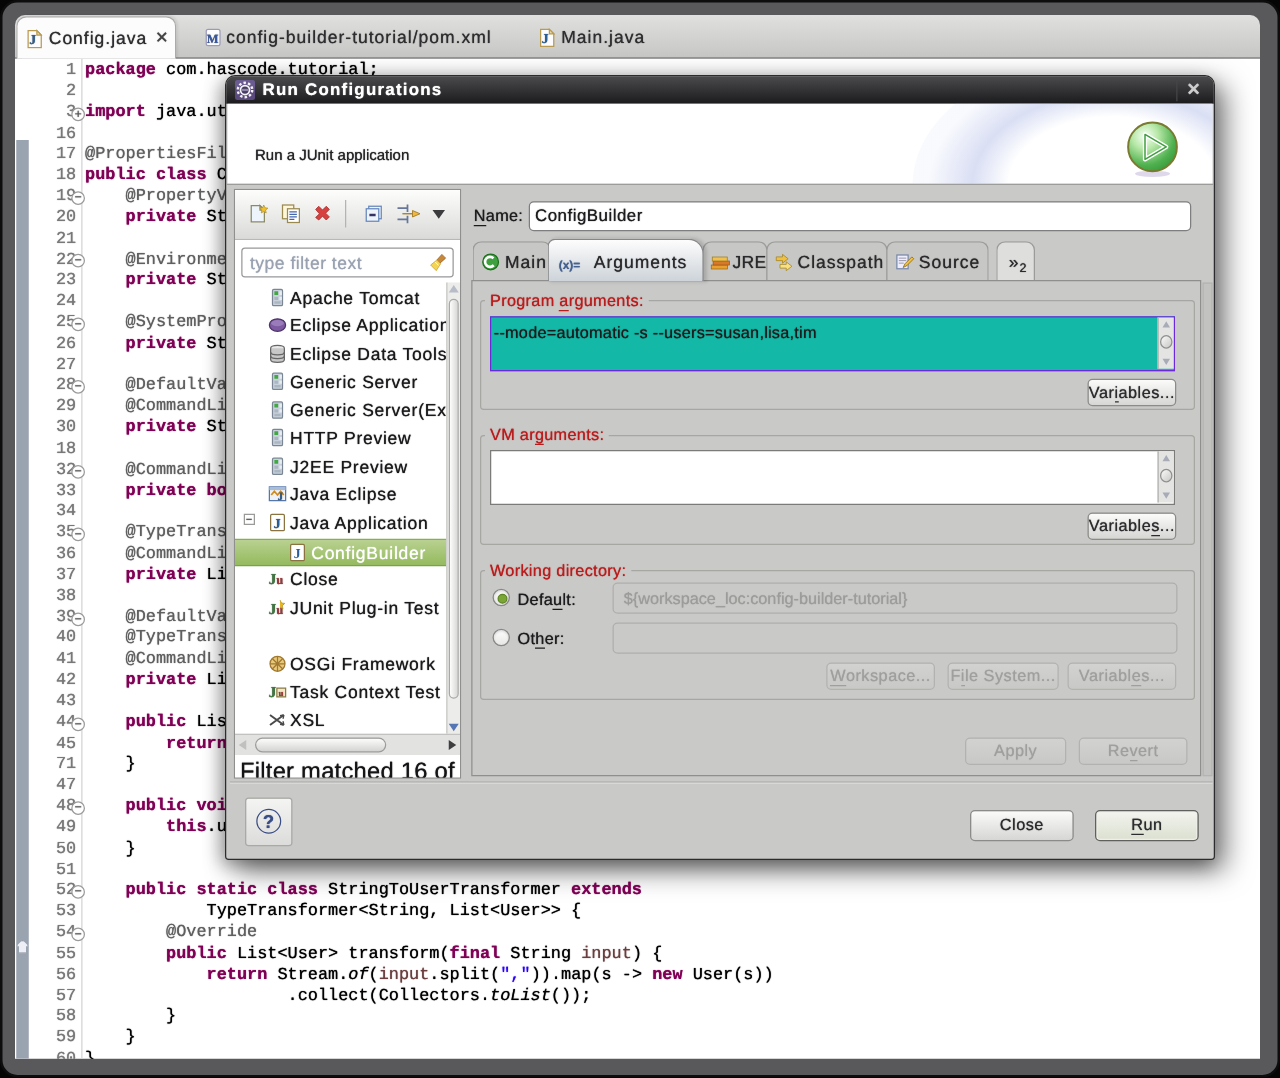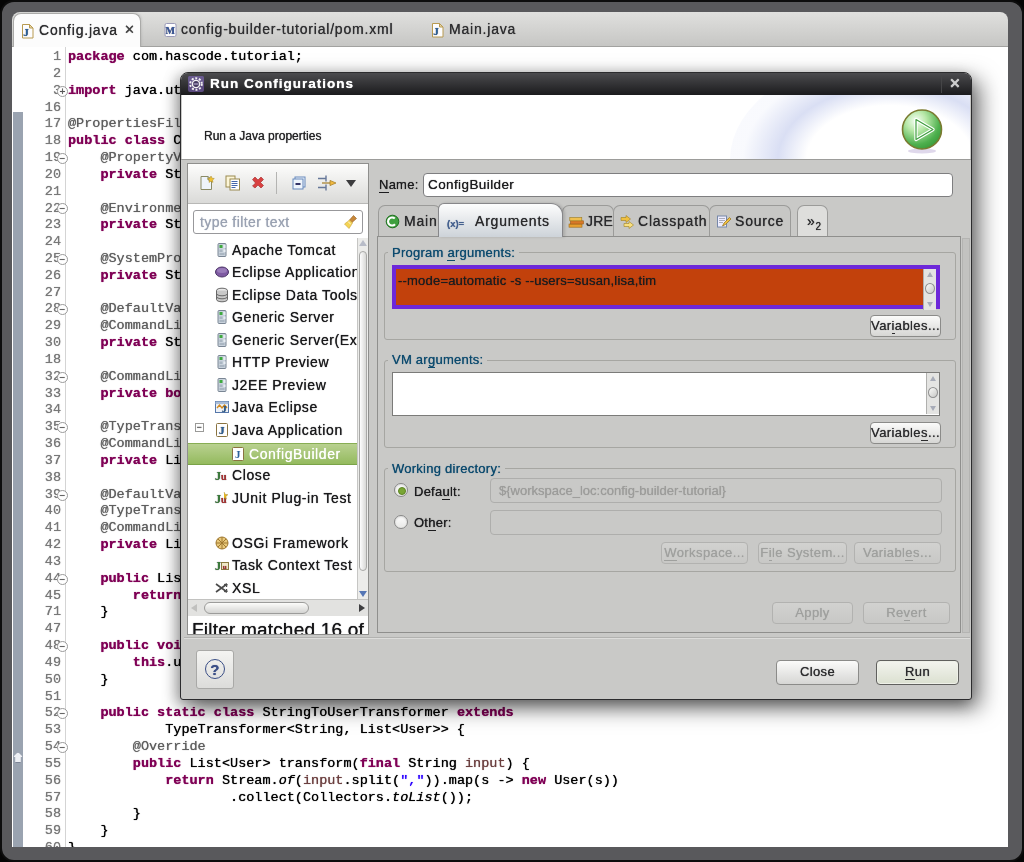--- a/index.html
+++ b/index.html
@@ -16,21 +16,21 @@
 .row{position:absolute;left:0;width:996px;height:17px;font-family:"Liberation Mono",monospace;font-size:13.5px;line-height:16.8px;white-space:nowrap;color:#000}
 .row .ln{position:absolute;left:0;width:49px;text-align:right;color:#787878}
 .row .cd{position:absolute;left:56px}
 .cd .k{color:#7f0055;font-weight:bold}
 .cd .a{color:#5f5f5f}
 .cd .s{color:#2a00ff}
 .cd .p{color:#6a3e3e}
 .cd .i{font-style:italic}
 .fm{position:absolute;left:45px;width:11px;height:11px;border:1px solid #9a9a9a;border-radius:50%;background:#fff;color:#555;font-size:10px;line-height:9px;text-align:center}
 
-.dlg{position:absolute;left:180px;top:72px;width:792px;height:628px;background:#c9c9c7;border:1px solid #2c2c2e;border-radius:8px 8px 3px 3px;box-shadow:8px 8px 22px rgba(0,0,0,.55),-4px 4px 14px rgba(0,0,0,.3);font-size:13px;letter-spacing:.25px;color:#1c1c1e}
+.dlg{position:absolute;left:180px;top:60px;width:792px;height:628px;background:#c9c9c7;border:1px solid #2c2c2e;border-radius:8px 8px 3px 3px;box-shadow:8px 8px 22px rgba(0,0,0,.55),-4px 4px 14px rgba(0,0,0,.3);font-size:13px;letter-spacing:.25px;color:#1c1c1e}
 .tbar{position:absolute;left:0;top:0;width:790px;height:22px;background:linear-gradient(#4b4b4e,#1b1b1d);border-radius:7px 7px 0 0}
 .tbar .ttl{position:absolute;left:29px;top:3px;color:#fff;font-weight:bold;font-size:13.5px;letter-spacing:1px}
 .tbar .gear{position:absolute;left:7px;top:3px}
 .xbtn{position:absolute;right:3px;top:2px;width:27px;height:18px;border-left:1px solid #454547;color:#cdcdcd;font-size:13.5px;font-weight:bold;text-align:center;line-height:18px}
 .hdr{position:absolute;left:1px;top:22px;width:788px;height:64px;background:#fff;overflow:hidden}
 .hdr .sw1{position:absolute;right:-80px;top:-40px;width:320px;height:210px;border-radius:50%;background:radial-gradient(closest-side,rgba(210,216,242,0) 52%,rgba(205,212,240,.75) 70%,rgba(224,229,248,.2) 92%)}
 .hdr .h1{position:absolute;left:7px;top:7px;font-weight:bold;font-size:14px;letter-spacing:.95px;color:#141416}
 .hdr .h2{position:absolute;left:22px;top:34px;font-size:12px;letter-spacing:0;color:#242426}
 .hdr .ball{position:absolute;left:717px;top:13px}
 .hsep{position:absolute;left:0;top:86px;width:790px;height:1px;background:#9c9c9a}
@@ -60,21 +60,21 @@
 .fstat{position:absolute;left:4px;top:455px;font-size:19px;letter-spacing:.2px;color:#141416;white-space:nowrap}
 
 .nlab{position:absolute;left:198px;top:104px}
 .nfld{position:absolute;left:242px;top:100px;width:530px;height:24px;background:#fff;border:1px solid #7e7e80;border-radius:4px;font-size:13.5px;letter-spacing:.4px;padding:3px 0 0 4px}
 .dtab{position:absolute;top:132px;height:31px;background:#c7c7c5;border:1px solid #9b9b99;border-bottom:none;border-radius:7px 7px 0 0;color:#2a2a2c;font-size:14px;letter-spacing:.8px}
 .dtab .di{position:absolute;top:8px}
 .dtab .dt{position:absolute;top:7px;white-space:nowrap}
 .dtab.on{background:linear-gradient(#fdfdfd,#cdd3d9);border:1px solid #87878a;border-bottom:none;border-radius:6px 12px 0 0;top:130px;height:34px;box-shadow:2px 0 3px rgba(0,0,0,.15)}
 .content{position:absolute;left:196px;top:163px;width:584px;height:397px;border:1px solid #8f8f8d;background:#c9c9c7}
 .grp{position:absolute;left:6px;width:572px;border:1px solid #a6a6a2;border-radius:3px}
-.glab{position:absolute;left:10px;background:#c9c9c7;padding:0 4px;color:#0c4a6e}
+.glab{position:absolute;left:10px;background:#c9c9c7;padding:0 4px;color:#b91c1c}
 .tasb{position:absolute;right:0;top:0;width:13px;height:41px;background:#e4e4e2;border-left:1px solid #b0b0ae}
 .tri{position:absolute;left:2.5px;width:0;height:0;border-left:3.5px solid transparent;border-right:3.5px solid transparent}
 .tup{top:3px;border-bottom:5px solid #a8acb8}
 .tdn{bottom:3px;border-top:5px solid #a8acb8}
 .knob{position:absolute;left:1px;top:14px;width:10px;height:11px;border-radius:50%;background:linear-gradient(135deg,#fafaf8,#c8c8c6);border:1px solid #909090}
 .btn{position:absolute;height:22px;background:linear-gradient(#fbfbfa,#d6d6d4);border:1px solid #8b8b89;border-radius:4px;text-align:center;color:#2c2c2e;font-size:13px;letter-spacing:.4px;padding-top:2px}
 .btn.dis{background:linear-gradient(#d2d2d0,#c8c8c6);border:1px solid #b2b2b0;color:#9fa09e}
 .radio{position:absolute;width:14px;height:14px;border-radius:50%;background:linear-gradient(#fdfdfd,#e8e8e6);border:1px solid #888;box-shadow:inset 0 1px 2px rgba(0,0,0,.15)}
 .radio.on::after{content:"";position:absolute;left:3px;top:3px;width:6px;height:6px;border-radius:50%;background:#79a634;border:1px solid #5d8424}
 .dfld{position:absolute;left:112px;width:452px;height:25px;background:#c9c9c7;border:1px solid #aeaeac;border-radius:4px;color:#9c9c9a;font-size:13px;letter-spacing:0;padding:4px 0 0 8px;white-space:nowrap;overflow:hidden}
@@ -330,21 +330,21 @@
           <circle cx="8" cy="8" r="5.8" fill="none" stroke="#f2f2f2" stroke-width="1.9" stroke-dasharray="2 1.7"></circle>
           <circle cx="8" cy="8" r="4.3" fill="#f4f4f4"></circle>
           <circle cx="8" cy="8" r="2.9" fill="#453a60"></circle>
           <rect x="5.6" y="7.1" width="4.8" height="1.8" fill="#8d84a8"></rect>
         </svg></span>
       <span class="ttl">Run Configurations</span>
       <span class="xbtn">✕</span>
     </div>
  <div class="hdr">
    <div class="sw1"></div>
-   <div class="h2">Run a Java properties</div>
+   <div class="h2">Run a JUnit application</div>
    <div class="ball"><svg width="46" height="46" viewBox="0 0 46 46">
           <defs>
             <radialGradient id="gb" cx="35%" cy="28%" r="75%">
               <stop offset="0" stop-color="#f6fef6"></stop>
               <stop offset="0.35" stop-color="#b8e8a8"></stop>
               <stop offset="0.8" stop-color="#4eb04e"></stop>
               <stop offset="1" stop-color="#3c9e3c"></stop>
             </radialGradient>
           </defs>
           <ellipse cx="23" cy="43" rx="14" ry="2.5" fill="#cabedd" opacity="0.6"></ellipse>
@@ -571,21 +571,21 @@
           <path d="M14.5 4.5 9 10l-1.5 3 3-1.5 5.5-5.5z" fill="#f0c040" stroke="#907020" stroke-width=".7" transform="translate(-1 -1)"></path>
         </svg></span>
       <span class="dt" style="left:25px">Source</span>
     </div>
 <div class="dtab" style="left:616px;width:31px;background:#dededc">
       <span class="dt" style="left:9px;font-size:14px">»<sub style="font-size:10px">2</sub></span>
     </div>
  <div class="content">
    <div class="grp" style="top:15px;height:88px"></div>
    <div class="glab" style="top:8px;left:10px">Program <u>a</u>rguments:</div>
-   <div class="abs" style="left:14px;top:28px;width:548px;height:44px;background:#c2410c;border:4px solid #6d28d9">
+   <div class="abs" style="left:14px;top:28px;width:548px;height:44px;background:#14b8a6;border:1px solid #6d28d9">
      <span class="abs" style="left:2px;top:4px;font-size:13px;letter-spacing:.2px">--mode=automatic -s --users=susan,lisa,tim</span>
      <div class="tasb">
           <div class="tri tup"></div>
           <div class="knob"></div>
           <div class="tri tdn"></div>
         </div>
    </div>
    <div class="btn" style="left:492px;top:78px;width:71px">Var<u>i</u>ables...</div>
    <div class="grp" style="top:123px;height:88px"></div>
    <div class="glab" style="top:115px;left:10px">VM ar<u>g</u>uments:</div>

